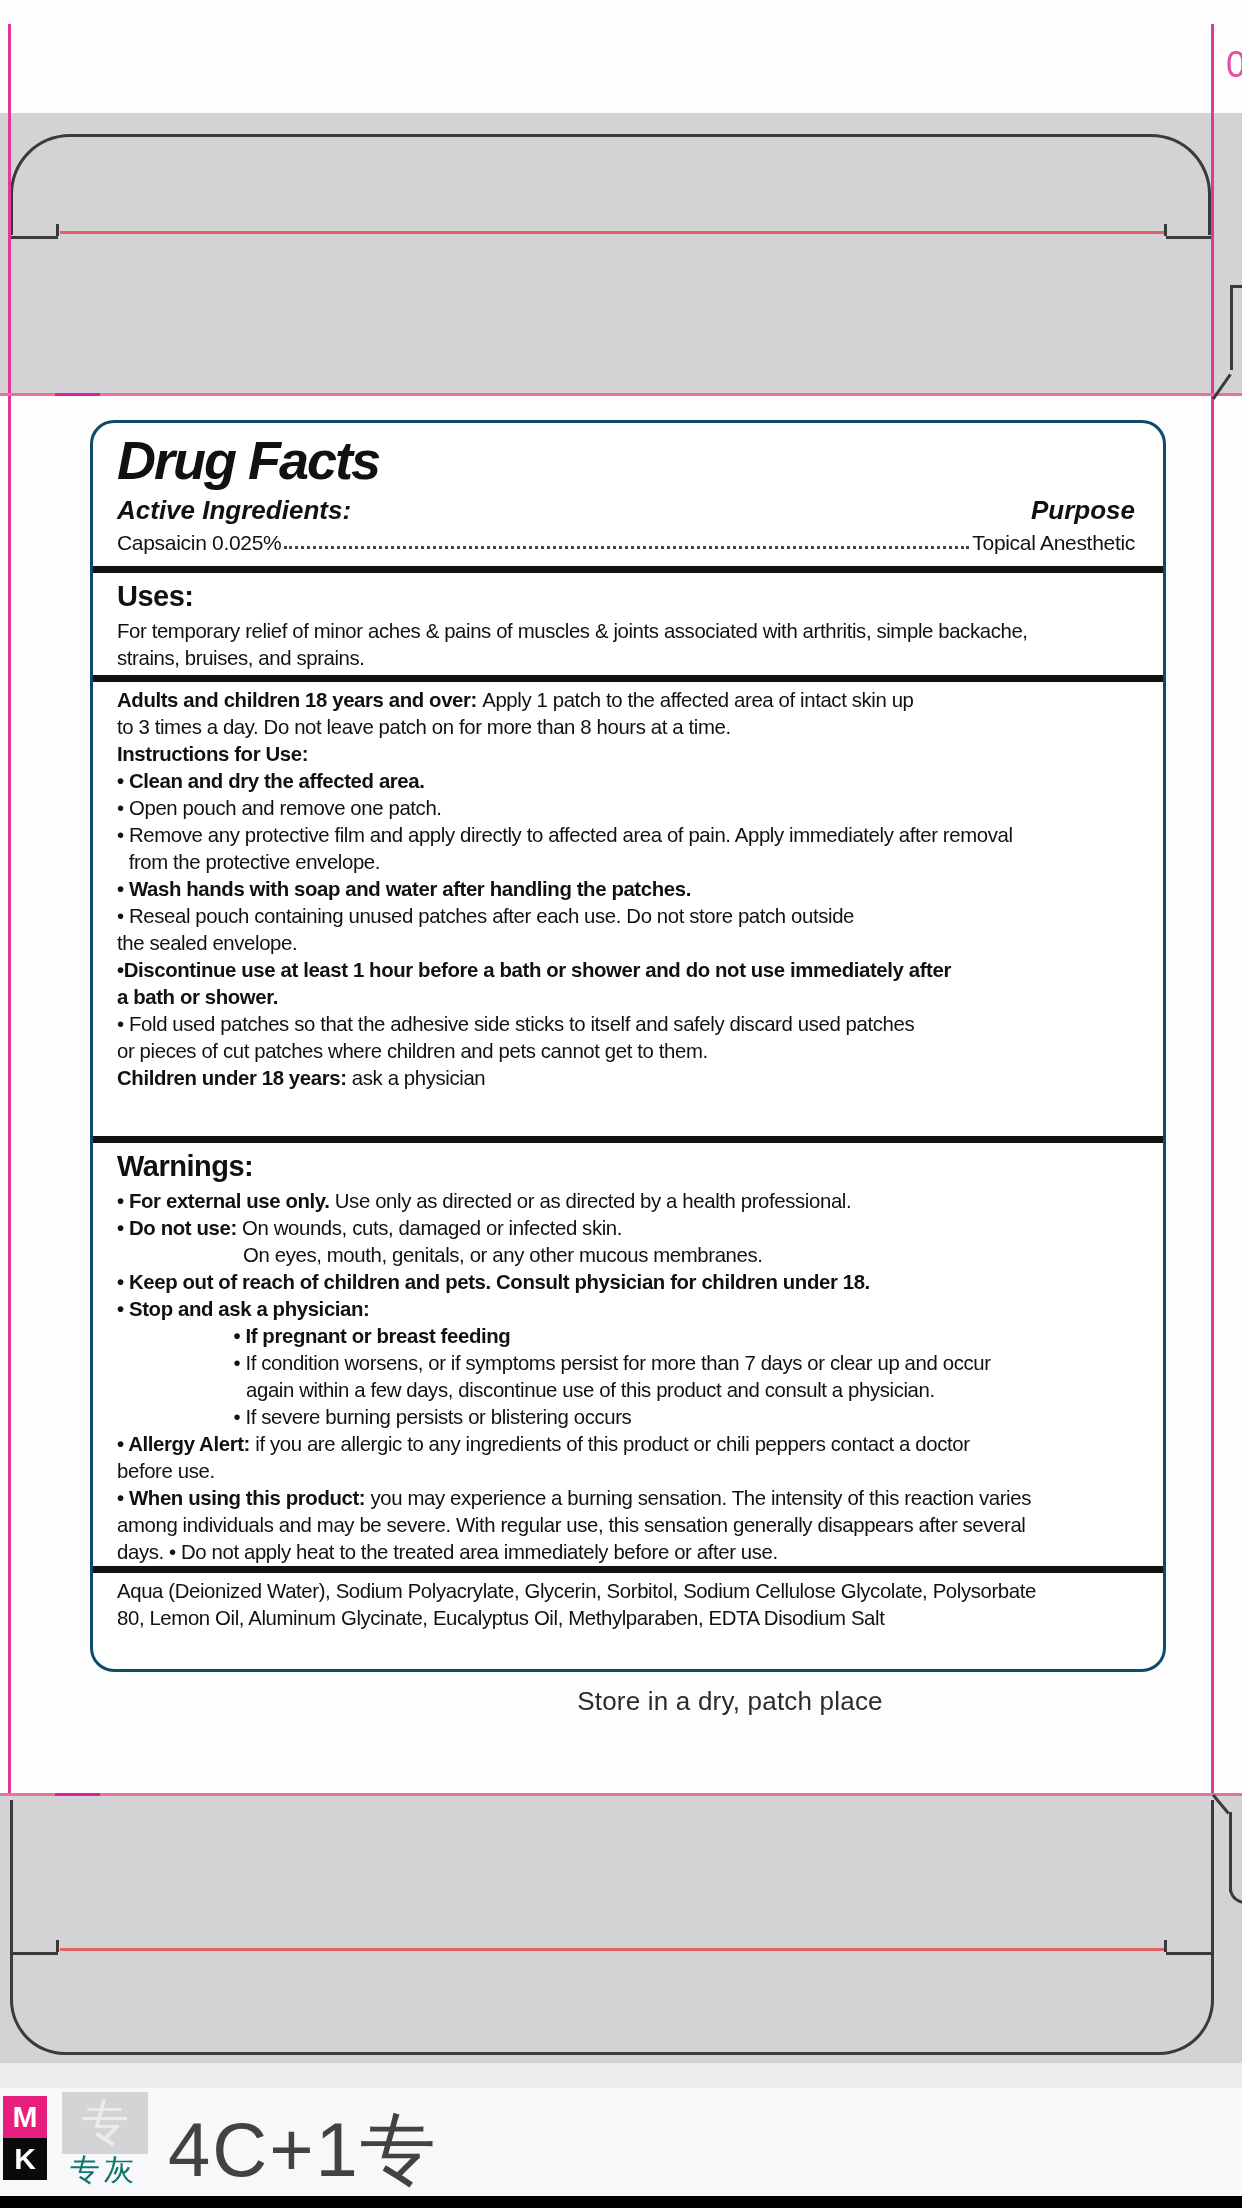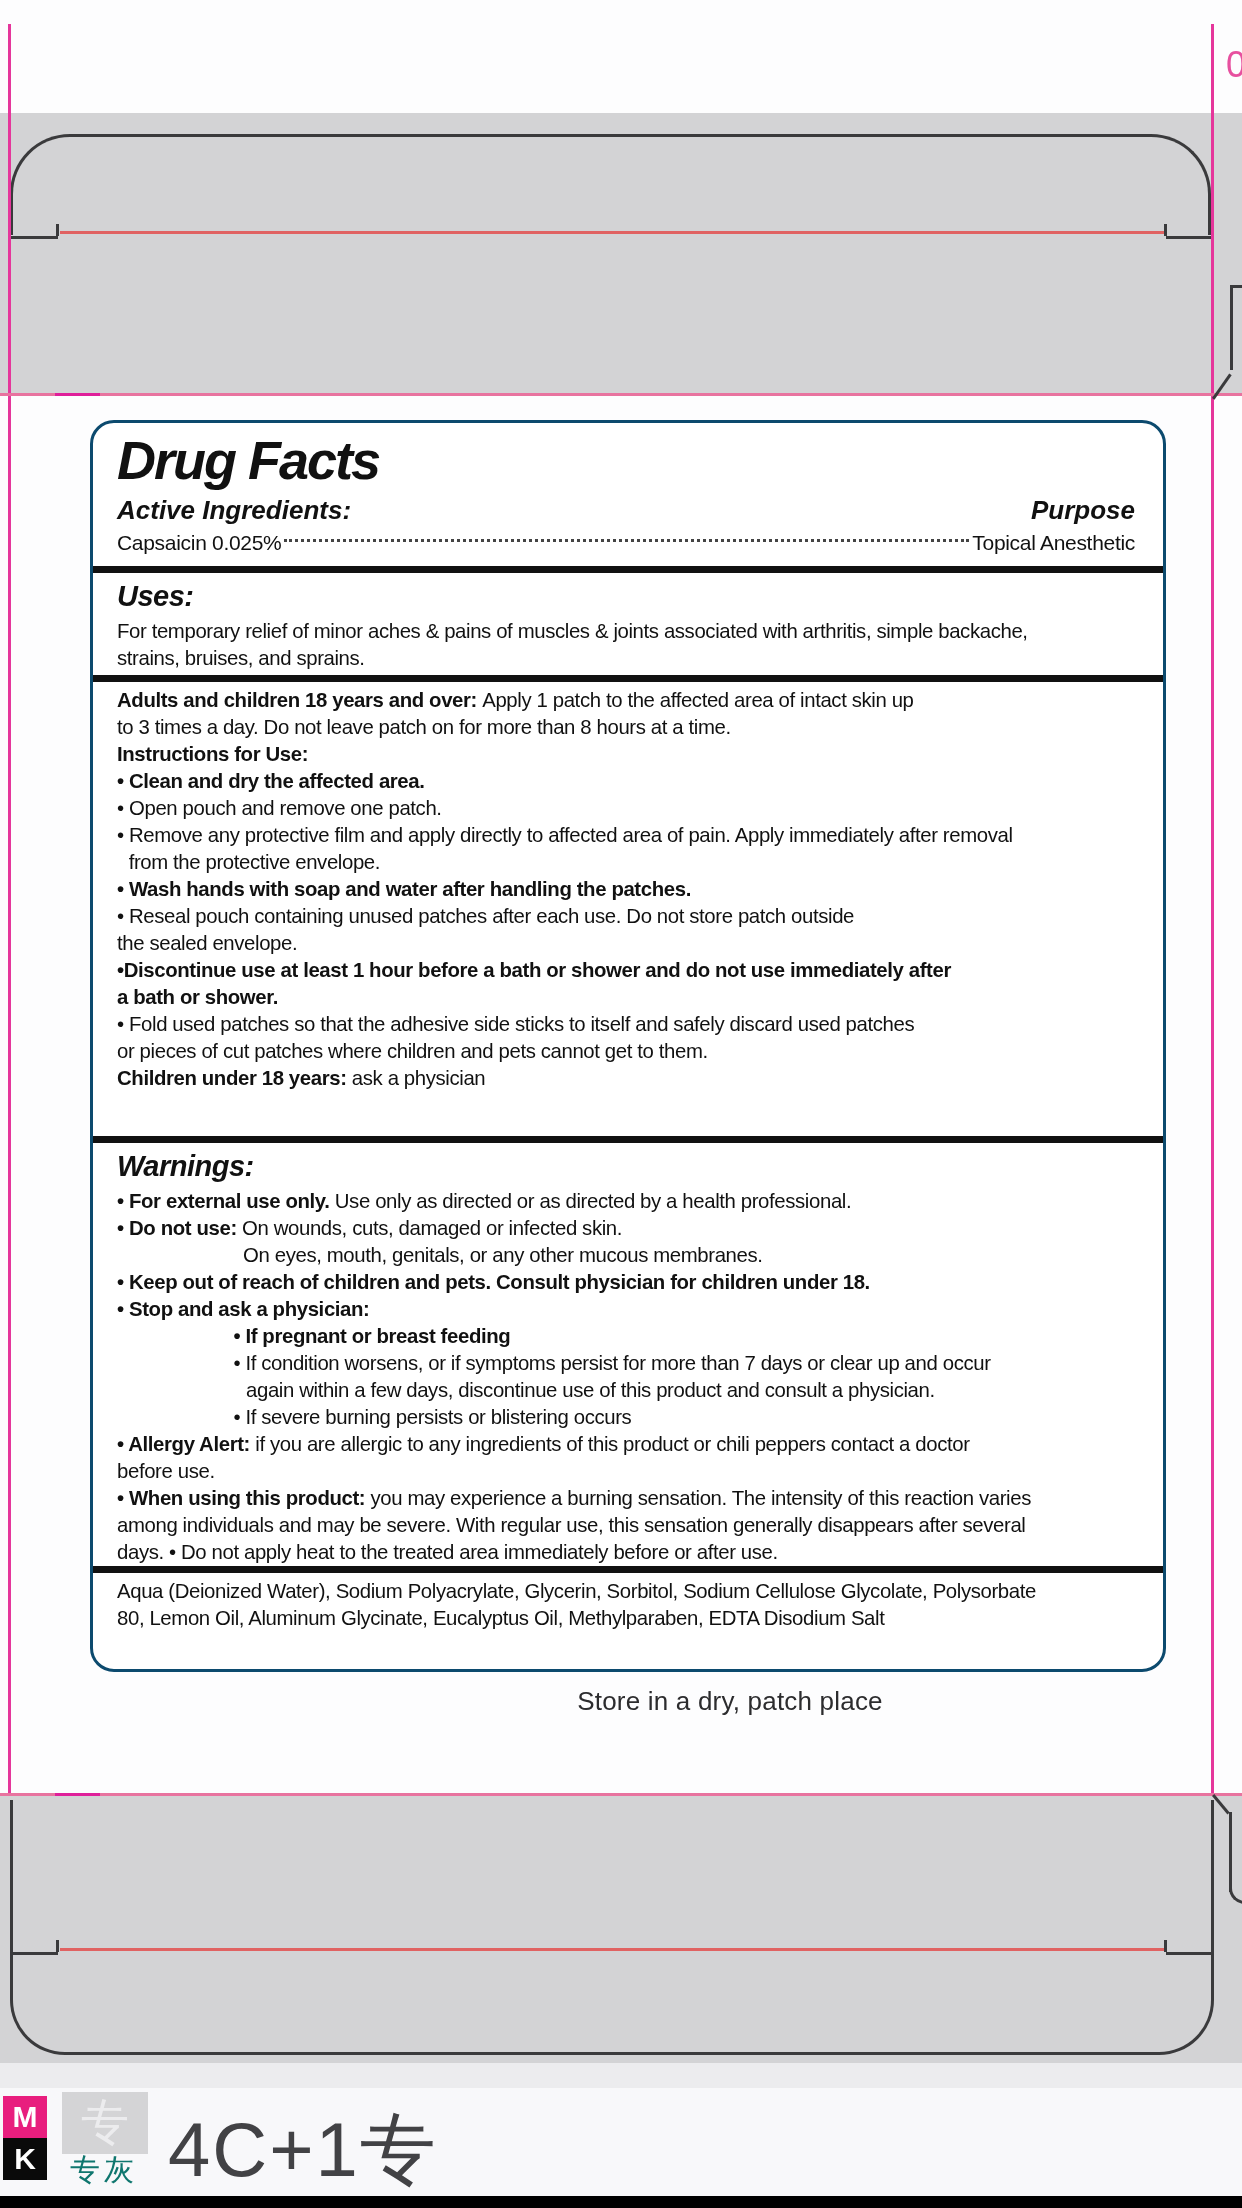--- a/index.html
+++ b/index.html
@@ -29,24 +29,24 @@
   .diag{width:3px;background:#3a3a3c;}
   .tab-arc{left:1229px;top:1886px;width:16px;height:18px;box-sizing:border-box;
            border-left:3px solid #3a3a3c;border-bottom:3px solid #3a3a3c;border-bottom-left-radius:16px;}
 
   
   .df-panel{left:90px;top:420px;width:1076px;height:1252px;box-sizing:border-box;
             border:3px solid #0c4a6e;border-radius:24px;background:#fff;}
   .df-sec{position:absolute;left:0;right:0;box-sizing:border-box;padding:4px 28px 0 24px;overflow:hidden;}
   .df-sec.rule{border-top:7px solid #111;}
   .df-title{font-size:54px;font-weight:bold;font-style:italic;letter-spacing:-2px;margin-top:2px;}
-  .df-h{font-size:29px;font-weight:bold;font-style:italic;letter-spacing:-0.5px;margin:3px 0 4px 0;}
+  .df-h{font-size:29px;font-weight:bold;letter-spacing:-0.5px;margin:3px 0 4px 0;}
   .ai-row{display:flex;justify-content:space-between;align-items:baseline;margin-top:4px;}
   .ai-row span{font-size:26px;font-weight:bold;font-style:italic;}
-  .cap-row{display:flex;align-items:center;font-size:21px;margin-top:5px;letter-spacing:-0.3px;}
+  .cap-row{display:flex;align-items:flex-end;font-size:21px;margin-top:5px;letter-spacing:-0.3px;}
   .leader{flex:1;border-bottom:3px dotted #444;margin:0 3px 6px 3px;height:1px;}
   .tl{font-size:21px;line-height:27px;letter-spacing:-0.4px;white-space:nowrap;
       transform:scaleX(.97);transform-origin:0 50%;}
   .tl .b{font-weight:bold;}
 
   .store-note{left:560px;top:1686px;width:340px;text-align:center;font-size:26px;color:#2c2c2e;letter-spacing:0.2px;}
 
   
   .sw{display:flex;align-items:center;justify-content:center;color:#fff;font-weight:bold;font-size:30px;}
   .sw-m{left:3px;top:2096px;width:44px;height:42px;background:#e81e7e;}

